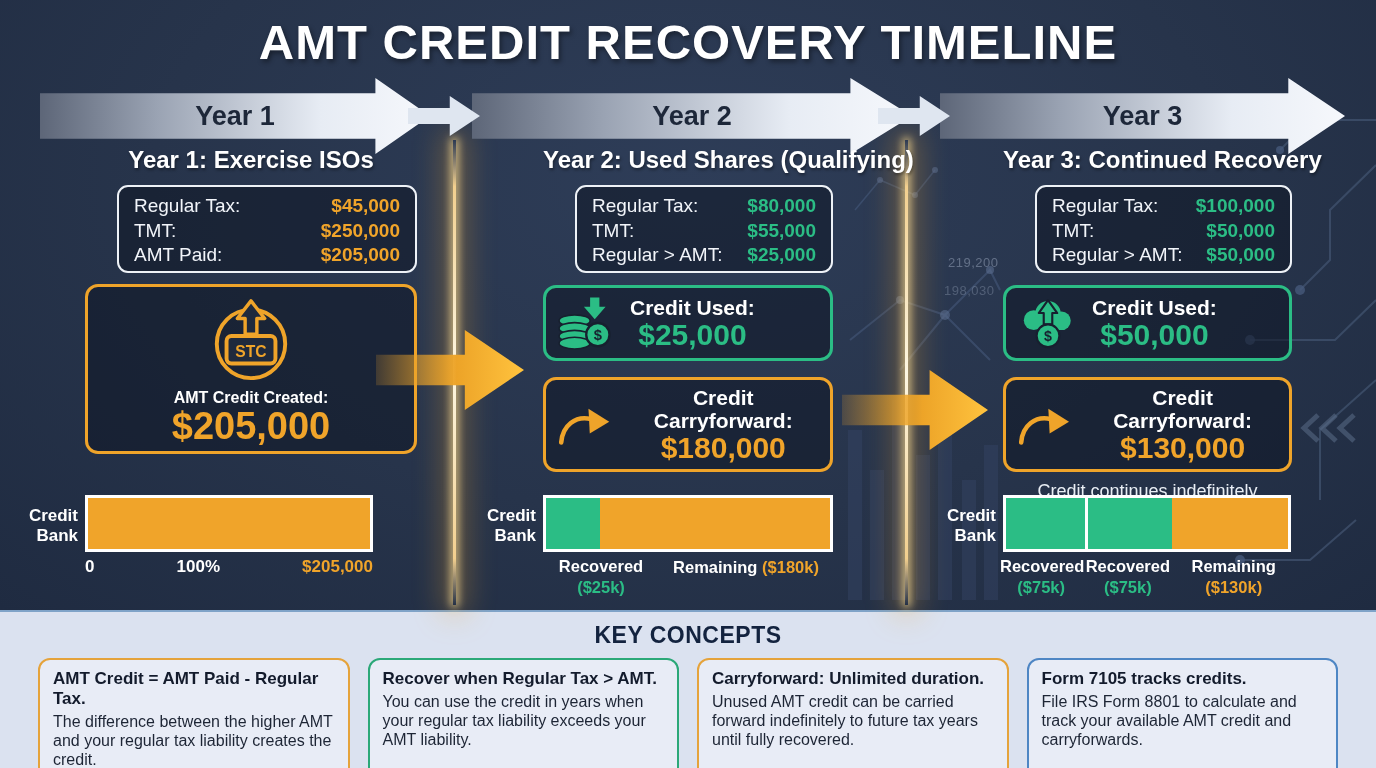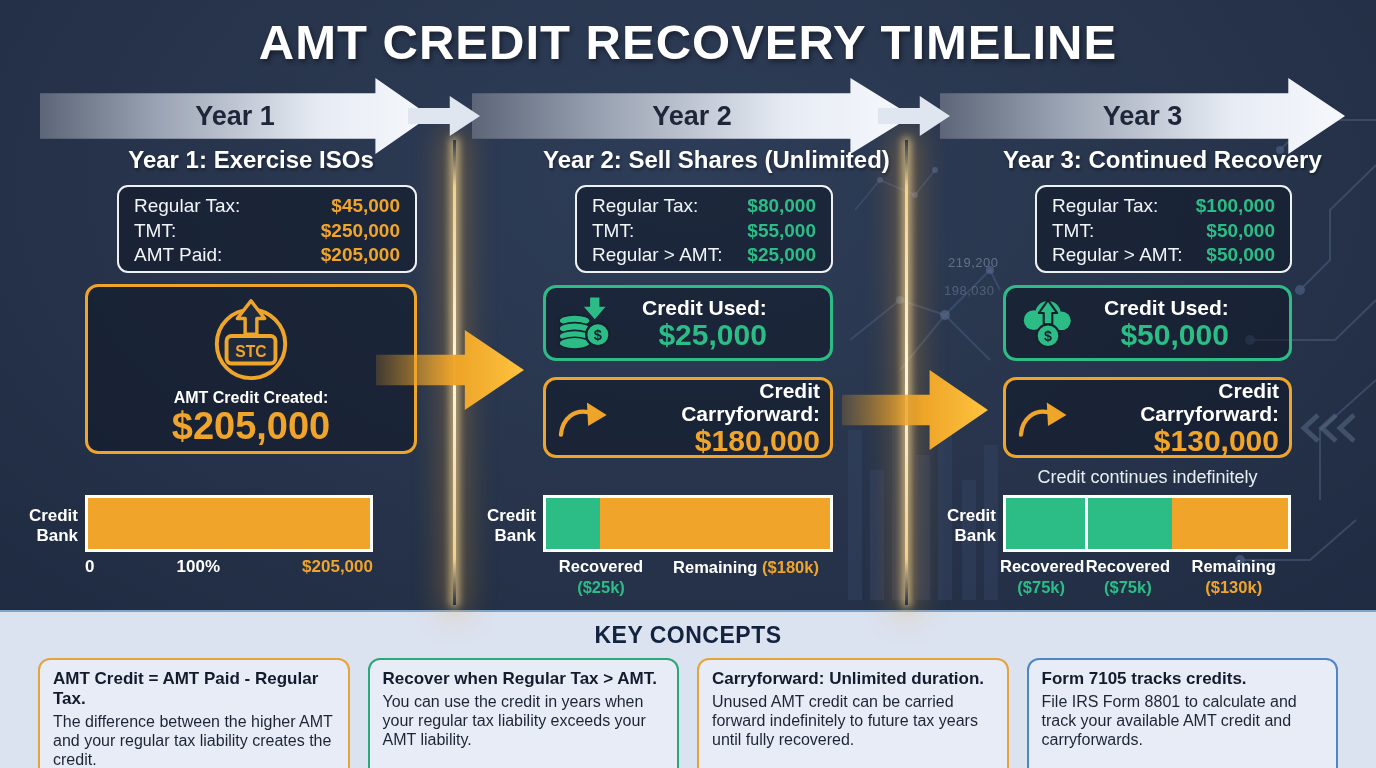--- a/index.html
+++ b/index.html
@@ -44,22 +44,22 @@
       background:rgba(14,22,36,.55);padding:7px 15px;box-sizing:border-box;height:88px;margin-left:32px;}
   .tax-row{display:flex;justify-content:space-between;font-size:19px;line-height:24.5px;color:#f2f5fa;}
   .tax-val{font-weight:bold;}
   .credit-created{margin-top:11px;border:3px solid #EFA42A;border-radius:13px;
       background:rgba(14,22,36,.55);text-align:center;height:170px;box-sizing:border-box;padding-top:8px;}
   .cc-label{color:#fff;font-size:16px;font-weight:bold;margin-top:2px;}
   .cc-value{color:#F0A42A;font-size:38px;font-weight:bold;line-height:1.05;}
   .mini-box{display:flex;align-items:center;border-radius:13px;background:rgba(14,22,36,.55);
       box-sizing:border-box;padding:6px 10px;}
   .used-box{margin-top:12px;border:3px solid #2BBD85;height:76px;}
-  .carry-box{margin-top:16px;border:3px solid #EFA42A;height:81px;}
-  .mini-text{margin-left:24px;text-align:right;}
+  .carry-box{margin-top:16px;border:3px solid #EFA42A;height:95px;}
+  .mini-text{margin-left:12px;text-align:center;}
   .mini-label{color:#fff;font-size:21px;font-weight:bold;line-height:1.1;}
   .mini-value{font-size:30px;font-weight:bold;line-height:1.05;}
   .val-green{color:#2BBD85;} .val-orange{color:#F0A42A;}
   .col-note{margin-top:9px;text-align:center;color:#e9eef5;font-size:18px;}
   
   .bank-bar{position:absolute;top:495px;height:57px;z-index:2;border:3px solid #fff;
       box-sizing:border-box;display:flex;}
   .bank1{left:85px;width:288px;} .bank2{left:543px;width:290px;} .bank3{left:1003px;width:288px;}
   .bank-seg{height:100%;flex-shrink:0;box-sizing:border-box;}
   .seg-divided{border-left:3px solid #fff;}
@@ -192,21 +192,21 @@
           <polygon points="40,6 54,24 46,24 46,40 34,40 34,24 26,24" fill="#1f2a3d" stroke="#EFA42A" stroke-width="3.5" stroke-linejoin="round"></polygon>
           <rect x="15" y="42" width="50" height="28" rx="5" fill="#1f2a3d" stroke="#EFA42A" stroke-width="4"></rect>
           <text x="40" y="63" text-anchor="middle" font-size="16" font-weight="bold" fill="#EFA42A">STC</text>
         </svg>
         <div class="cc-label">AMT Credit Created:</div>
         <div class="cc-value">$205,000</div>
       </div>
     </div>
 
     <div class="col col2">
-      <div class="col-header">Year 2: Sell Shares (Unlimited)</div>
+      <div class="col-header">Year 2: Used Shares (Qualifying)</div>
       <div class="tax-box">
         <div class="tax-row">
           <span>Regular Tax:</span>
           <span class="tax-val" style="color: rgb(43, 189, 133);">$80,000</span>
         </div>
         <div class="tax-row">
           <span>TMT:</span>
           <span class="tax-val" style="color: rgb(43, 189, 133);">$55,000</span>
         </div>
         <div class="tax-row">

